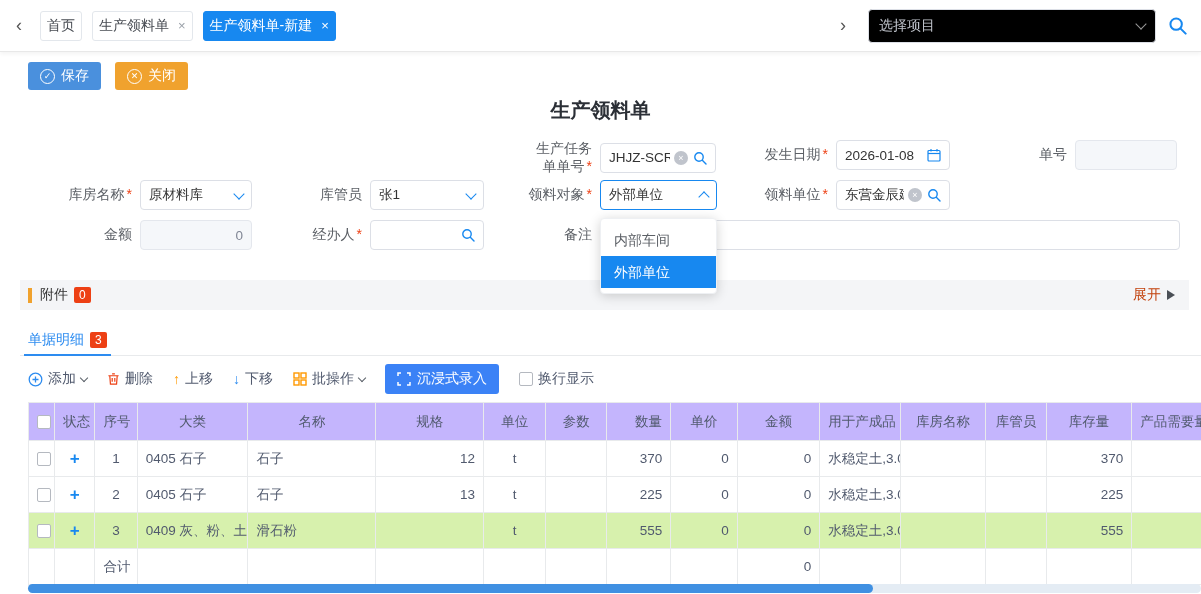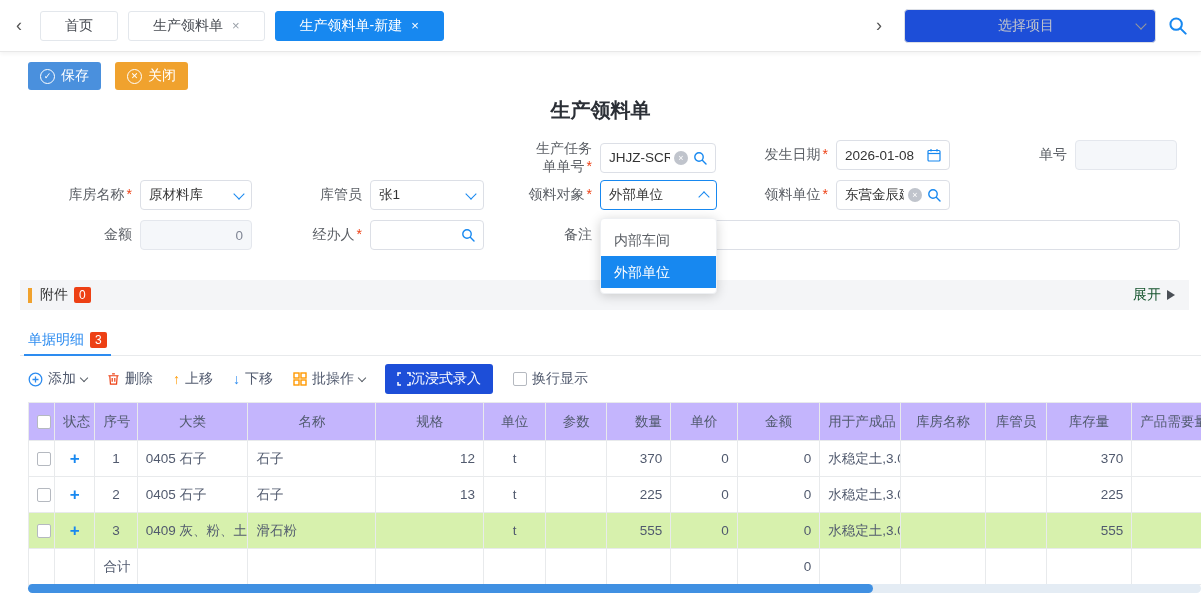--- a/index.html
+++ b/index.html
@@ -3,28 +3,28 @@
 <meta charset="utf-8">
 <style>
   * { margin:0; padding:0; box-sizing:border-box; }
   html,body { width:1201px; height:594px; overflow:hidden; }
   body { font-family:"Liberation Sans","DejaVu Sans",sans-serif; font-size:14px; color:#333; background:#fff; position:relative; }
 
   
   .tabbar { height:52px; display:flex; align-items:center; padding:0 14px 0 8px; background:#fff;
             border-bottom:1px solid #e8e8e8; box-shadow:0 2px 4px rgba(0,0,0,.05); position:relative; z-index:5; }
   .nav-arrow { color:#555; font-size:18px; width:22px; text-align:center; cursor:pointer; flex:none; }
-  .tab { display:flex; align-items:center; gap:9px; height:30px; padding:0 24px; margin-left:10px;
+  .tab { display:flex; align-items:center; gap:9px; height:30px; padding:0 6px; margin-left:10px;
          border:1px solid #e3e7ec; border-radius:3px; background:#fff; color:#474b52; cursor:pointer; flex:none; }
   .tab .tab-close { font-size:13px; color:#9aa0a8; line-height:1; }
   .tab.active { background:#1788f0; border-color:#1788f0; color:#fff; }
   .tab.active .tab-close { color:#fff; }
   .tabbar .spacer { flex:1; }
-  .proj-select { width:252px; height:34px; border:1px solid #dcdfe6; border-radius:4px; display:flex;
-                 align-items:center; padding:0 10px; margin-left:14px; background:#1d4ed8; cursor:pointer;text-align:center; }
+  .proj-select { width:288px; height:34px; border:1px solid #dcdfe6; border-radius:4px; display:flex;
+                 align-items:center; padding:0 10px; margin-left:14px; background:#000000; cursor:pointer; }
   .proj-select .ph { color:#c0c4cc; flex:1; overflow:hidden; white-space:nowrap; }
   .chev { width:8px; height:8px; border-right:1.6px solid #999; border-bottom:1.6px solid #999;
           transform:rotate(45deg); margin-top:-3px; flex:none; }
   .chev.blue { border-color:#1788f0; }
   .chev.dark { border-color:#5a6068; width:6px; height:6px; }
   .chev.up { transform:rotate(-135deg); margin-top:4px; }
   .mag { color:#1788f0; flex:none; }
   .top-mag { margin-left:12px; cursor:pointer; }
 
   
@@ -63,35 +63,35 @@
   .dd-panel { position:absolute; left:600px; top:78px; width:117px; background:#fff; border-radius:4px;
               box-shadow:0 2px 12px rgba(0,0,0,.18); border:1px solid #eef0f3; padding:5px 0; z-index:30; }
   .dd-opt { height:32px; line-height:32px; padding:0 13px; color:#5c6066; cursor:pointer; white-space:nowrap; }
   .dd-opt.sel { background:#1788f0; color:#fff; }
 
   
   .attach-bar { margin:28px 12px 0 20px; height:30px; background:#f4f5f7; display:flex; align-items:center; padding:0 14px 0 8px; }
   .orange-mark { width:4px; height:15px; background:#f0a22e; margin-right:8px; flex:none; }
   .badge { background:#ed4014; color:#fff; font-size:12px; line-height:16px; padding:0 5px; border-radius:2px; margin-left:6px; }
   .attach-bar .spacer { flex:1; }
-  .expand-wrap { display:flex; align-items:center; gap:6px; cursor:pointer; color:#14532d; }
+  .expand-wrap { display:flex; align-items:center; gap:6px; cursor:pointer; color:#c2410c; }
   .tri-right { width:0; height:0; border-left:8px solid #4a4f56; border-top:5px solid transparent; border-bottom:5px solid transparent; }
 
   
   .detail-tabs { margin:14px 0 0 20px; border-bottom:1px solid #e8eaec; height:32px; display:flex; }
   .detail-tab { display:flex; align-items:center; padding:0 8px 0 8px; color:#2d8cf0; position:relative; cursor:pointer; }
   .detail-tab .underline { position:absolute; left:4px; right:4px; bottom:-1px; height:2px; background:#2d8cf0; }
 
   
   .grid-toolbar { margin:8px 0 8px 28px; height:30px; display:flex; align-items:center; gap:20px; }
   .gt-item { display:flex; align-items:center; gap:5px; color:#515a6e; cursor:pointer; }
   .arrow-up-ic::before { content:"↑"; color:#ff9900; font-weight:bold; }
   .arrow-down-ic::before { content:"↓"; color:#2d8cf0; font-weight:bold; }
-  .btn-immersive { height:30px; background:#1d4ed8; color:#fff; border:none; border-radius:3px; display:flex;
-                   align-items:center; padding:0 12px; font-size:14px; cursor:pointer; font-family:Liberation Serif, serif; }
+  .btn-immersive { height:30px; background:#3b82f6; color:#fff; border:none; border-radius:3px; display:flex;
+                   align-items:center; gap:6px; padding:0 12px; font-size:14px; cursor:pointer; font-family:Liberation Serif, serif; }
   .cbx { width:14px; height:14px; border:1px solid #b5b9c0; border-radius:2px; background:#fff; display:inline-block; vertical-align:middle; cursor:pointer; }
 
   
   .grid-wrap { margin-left:28px; width:1173px; overflow:hidden; }
   table { border-collapse:collapse; table-layout:fixed; width:1185px; }
   th,td { border:1px solid #e8eaec; height:36px; padding:0 8px; overflow:hidden; white-space:nowrap; font-size:13.5px; }
   thead th { background:#c4b5fd; color:#515a6e; font-weight:normal; text-align:center; height:38px; }
   td { color:#515a6e; }
   tr.hl td { background:#d7f1ad; }
   .plus-ic { color:#1788f0; font-weight:bold; font-size:17px; cursor:pointer; }

